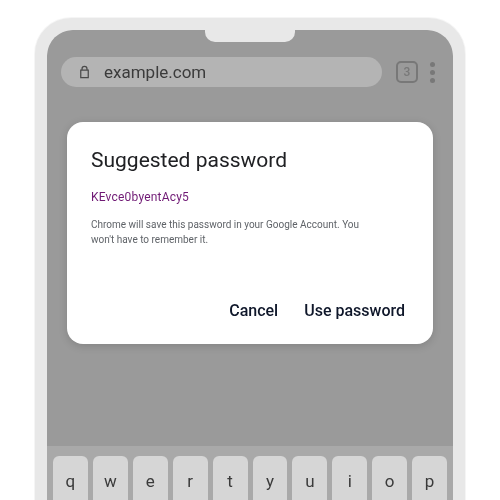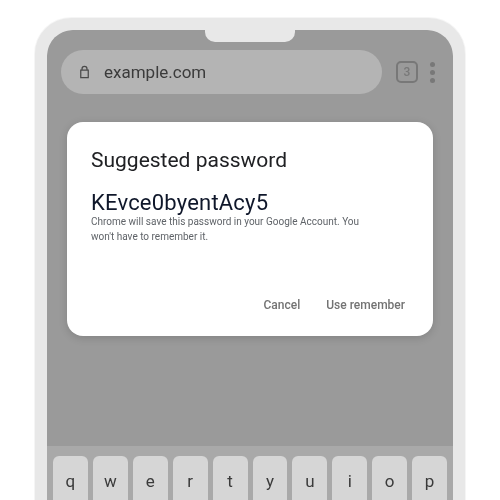--- a/index.html
+++ b/index.html
@@ -36,21 +36,21 @@
     }
     
     .urlbar {
       position: absolute;
       top: 20px; left: 14px; right: 14px;
       height: 44px;
       display: flex; align-items: center;
     }
     .pill {
       flex: 1;
-      height: 44px;
+      height: 30px;
       background: #b4b4b4;
       border-radius: 22px;
       display: flex; align-items: center;
       padding: 0 16px;
       gap: 12px;
     }
     .lock { width: 15px; height: 18px; }
     .url-text { color: #3b3b3b; font-size: 17px; }
     .tab-badge {
       width: 22px; height: 22px;
@@ -71,24 +71,24 @@
     .modal {
       position: absolute;
       top: 92px; left: 20px; right: 20px;
       background: #fff;
       border-radius: 16px;
       padding: 26px 24px 16px 24px;
       z-index: 10;
       box-shadow: 0 2px 8px rgba(0,0,0,0.15);
     }
     .modal-title { font-size: 21px; color: #202124; font-weight: 400; margin-bottom: 18px; }
-    .pw { font-size: 22px; color: #0f172a; letter-spacing: 0.2px;}
+    .pw { font-size: 12px; color: #701a75; margin-bottom: 14px; letter-spacing: 0.2px;}
     .desc { font-size: 10px; color: #5f6368; line-height: 1.45; margin-bottom: 54px; max-width: 290px;}
     .actions { display: flex; justify-content: flex-end; gap: 26px; padding-right: 4px; padding-bottom: 8px;}
-    .btn { font-size: 12px; color: #737373; font-weight: 500; background: none; border: none; cursor: pointer; }
+    .btn { font-size: 16px; color: #0f172a; font-weight: 500; background: none; border: none; cursor: pointer; }
     
     .keyboard {
       position: absolute;
       bottom: 0; left: 0; right: 0;
       background: #a9a9a9;
       padding: 10px 6px 0 6px;
       display: flex; gap: 5px;
       justify-content: center;
     }
     .key {
@@ -126,21 +126,21 @@
           <span></span>
       </div>
     </div>
 
     <div class="modal">
       <div class="modal-title">Suggested password</div>
       <div class="pw">KEvce0byentAcy5</div>
       <div class="desc">Chrome will save this password in your Google Account. You won't have to remember it.</div>
       <div class="actions">
         <button class="btn">Cancel</button>
-        <button class="btn">Use remember</button>
+        <button class="btn">Use password</button>
       </div>
     </div>
 
     <div class="keyboard">
       <div class="key">q</div>
       <div class="key">w</div>
       <div class="key">e</div>
       <div class="key">r</div>
       <div class="key">t</div>
       <div class="key">y</div>

